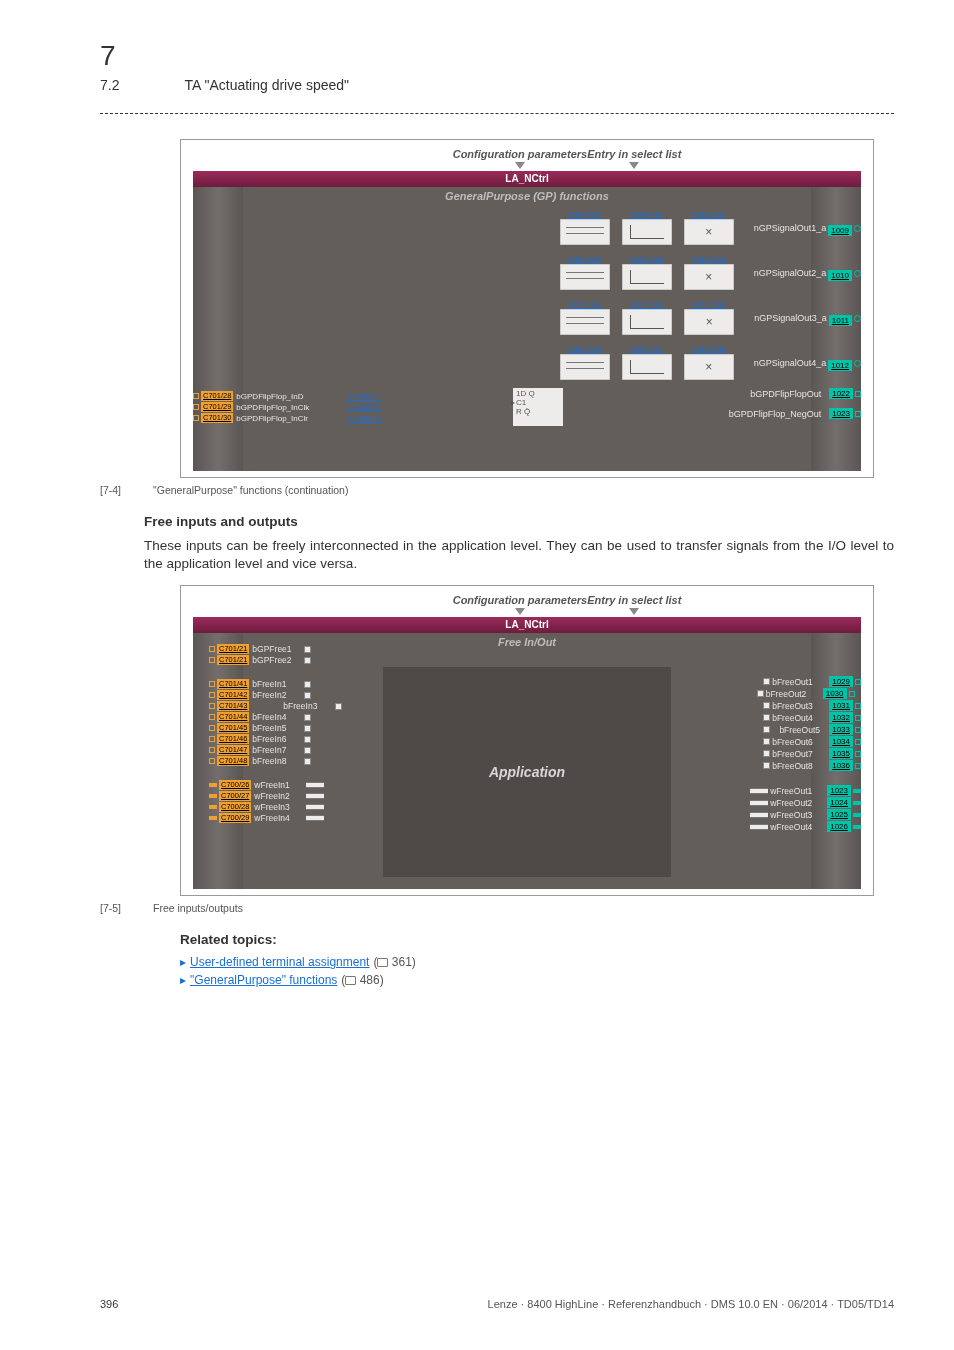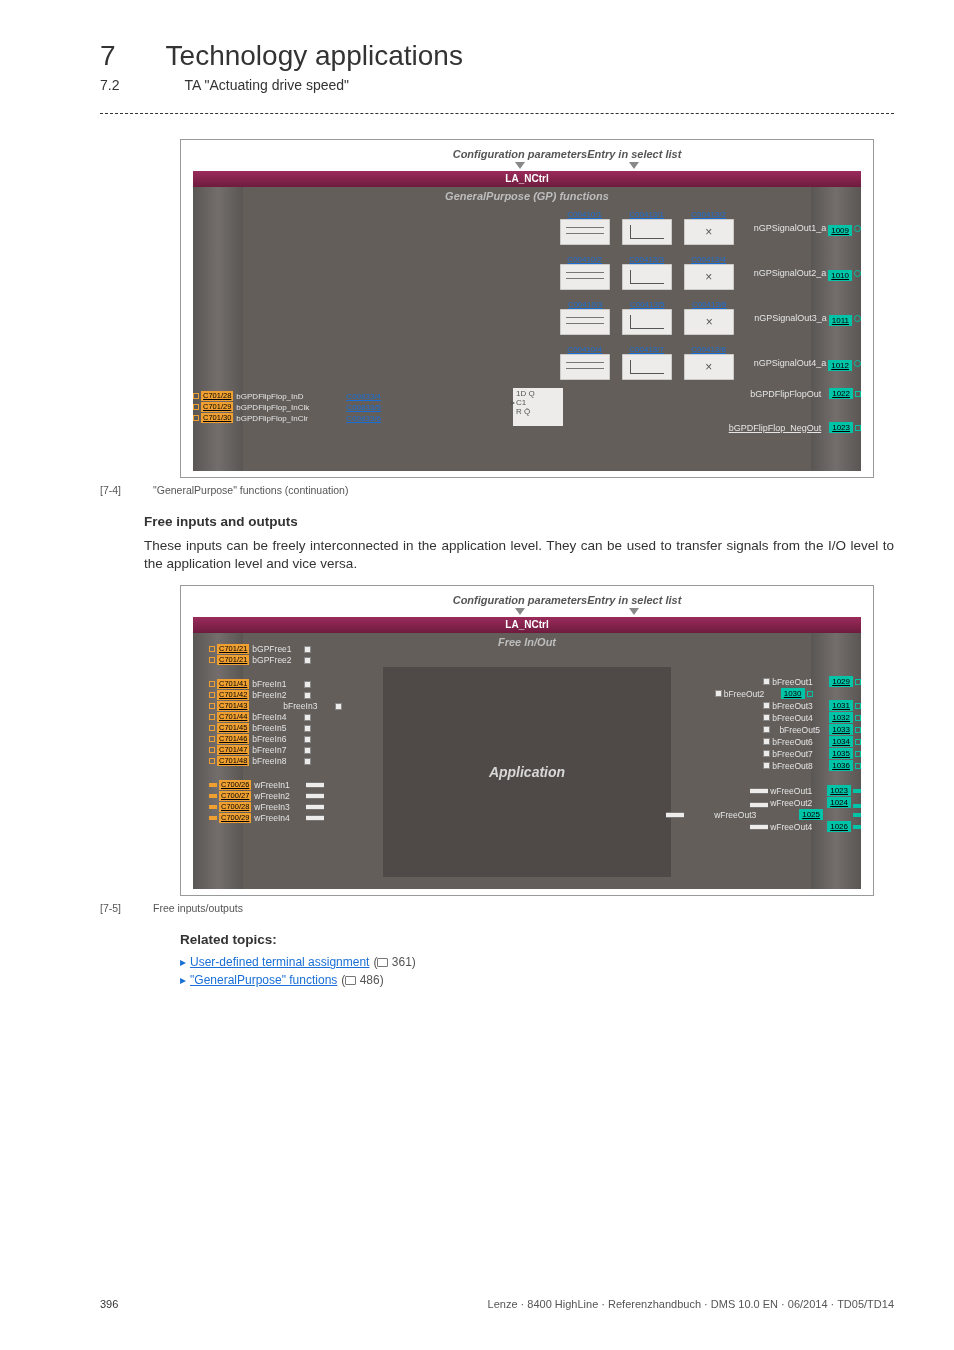--- a/index.html
+++ b/index.html
@@ -136,21 +136,20 @@
     font-size:11px; color:#555;
   }
   .page-num{font-weight:400;color:#333;}
 </style>
 </head>
 <body>
 
 <div class="page">
   <div class="chapter-row">
     <div class="chapter-num">7</div>
-    <div class="chapter-title">Technology applications</div>
   </div>
   <div class="section-row">
     <div class="section-num">7.2</div>
     <div class="section-title">TA "Actuating drive speed"</div>
   </div>
   <hr class="dash-rule">
 
   <div class="diagram-wrap">
     <div class="dia-header-row">
       <div><span>Configuration parameters</span><div class="arrow-down"></div></div>
@@ -253,21 +252,21 @@
           <div class="ff-block">
             <div>1D  Q</div>
             <div style="position:relative;"><span style="position:absolute;left:-5px;">▸</span><span>C1</span></div>
             <div>R    Q̄</div>
           </div>
           <div id="ff-outs">
               <div class="ff-out-row" style="top: -2px;">
                 <span>bGPDFlipFlopOut</span>
                 <span style="margin-left:6px;margin-right:-50px;"><span class="port-box">1022</span><span class="port-port-sq"></span></span>
               </div>
-              <div class="ff-out-row" style="top: 32px; text-decoration: underline;">
+              <div class="ff-out-row" style="top: 18px;">
                 <span>bGPDFlipFlop_NegOut</span>
                 <span style="margin-left:6px;margin-right:-50px;"><span class="port-box">1023</span><span class="port-port-sq"></span></span>
               </div>
             </div>
         </div>
       </div>
       <div class="strip right"></div>
     </div>
   </div>
   <div class="caption-row">
@@ -428,27 +427,27 @@
               <span class="port-box">1036</span>
               <span class="port-port-sq"></span>
             </div>
             <div style="height: 12px;"></div>
             <div class="free-row" style="justify-content: flex-end;">
               <span class="w-bar-r"></span>
               <span style="width:55px;display:inline-block;">wFreeOut1</span>
               <span class="port-box">1023</span>
               <span class="port-dash"></span>
             </div>
-            <div class="free-row" style="justify-content: flex-end; align-items: flex-end;">
+            <div class="free-row" style="justify-content: flex-end;">
               <span class="w-bar-r"></span>
               <span style="width:55px;display:inline-block;">wFreeOut2</span>
               <span class="port-box">1024</span>
               <span class="port-dash"></span>
             </div>
-            <div class="free-row" style="justify-content: flex-end; gap: 28px;">
+            <div class="free-row" style="justify-content: flex-end;">
               <span class="w-bar-r"></span>
               <span style="width:55px;display:inline-block;">wFreeOut3</span>
               <span class="port-box">1025</span>
               <span class="port-dash"></span>
             </div>
             <div class="free-row" style="justify-content: flex-end;">
               <span class="w-bar-r"></span>
               <span style="width:55px;display:inline-block;">wFreeOut4</span>
               <span class="port-box">1026</span>
               <span class="port-dash"></span>

